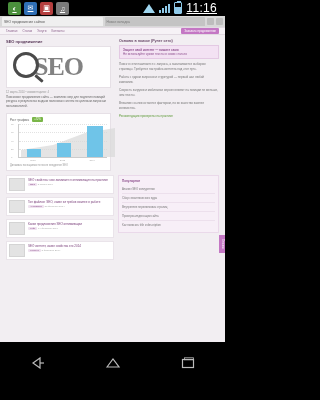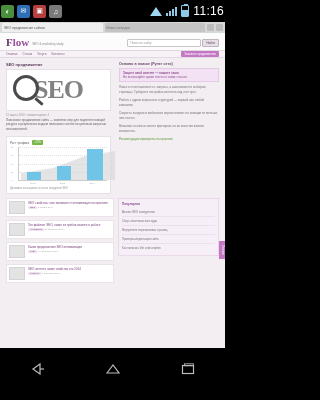--- a/index.html
+++ b/index.html
@@ -1,22 +1,22 @@
 <!DOCTYPE html>
 <html><head>
 <meta charset="utf-8">
 <style>
   * { margin:0; padding:0; box-sizing:border-box; }
   html,body { width:225px; height:400px; background:#000; }
   body { font-family:"Liberation Sans", sans-serif; font-size:4px; color:#333; overflow:hidden; }
 
   
   .statusbar {
-    position:relative; height:22px; background:#000; color:#fff;
-    display:flex; align-items:center; padding:0 1px;
+    position:relative; height:16px; background:#000; color:#fff;
+    display:flex; align-items:center; padding:0 8px;text-decoration:underline;
   }
   .sb-icons { display:flex; align-items:center; gap:3px; }
   .sb-app {
     width:13px; height:13px; border-radius:2px; display:flex;
     align-items:center; justify-content:center; font-size:7px; color:#fff;
   }
   .sb-right { margin-left:auto; display:flex; align-items:center; gap:4px; }
   .sb-time { font-size:12px; color:#fff; letter-spacing:0.3px; }
   .wifi-ico { width:12px; height:10px; position:relative; }
   .wifi-ico i {
@@ -156,28 +156,20 @@
 
 <div class="chrome">
   <div class="tab">SEO продвижение сайтов</div>
   <div class="tab inactive">Новая вкладка</div>
   <div class="chrome-btn"></div>
   <div class="chrome-btn"></div>
 </div>
 
 <div class="page">
 
-  <div class="site-head">
-    <div class="logo">
-      <span class="w">F</span><span>low</span>
-    </div>
-    <div class="tagline">SEO &amp; marketing study</div>
-    <div class="search-box">Поиск по сайту</div>
-    <div class="search-btn">Найти</div>
-  </div>
 
   <div class="navbar">
     <span class="nv">Главная</span>
     <span class="nv">Статьи</span>
     <span class="nv">Услуги</span>
     <span class="nv">Контакты</span>
     <span class="nav-pill">Заказать продвижение</span>
   </div>
 
   <div class="content">

